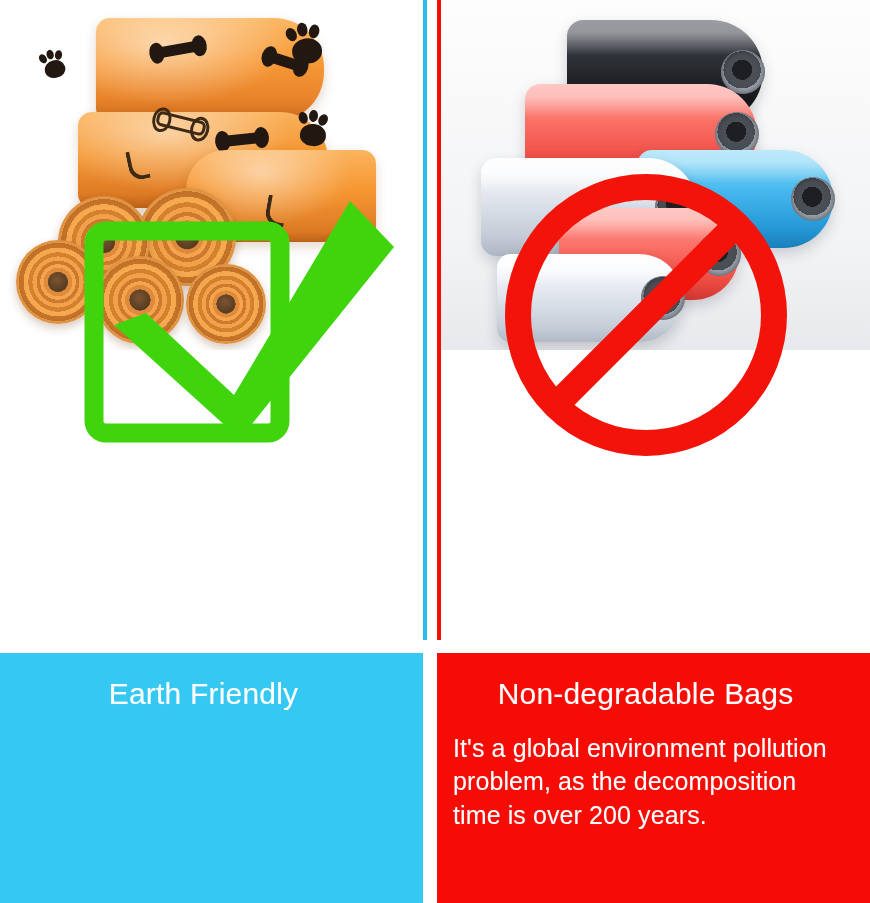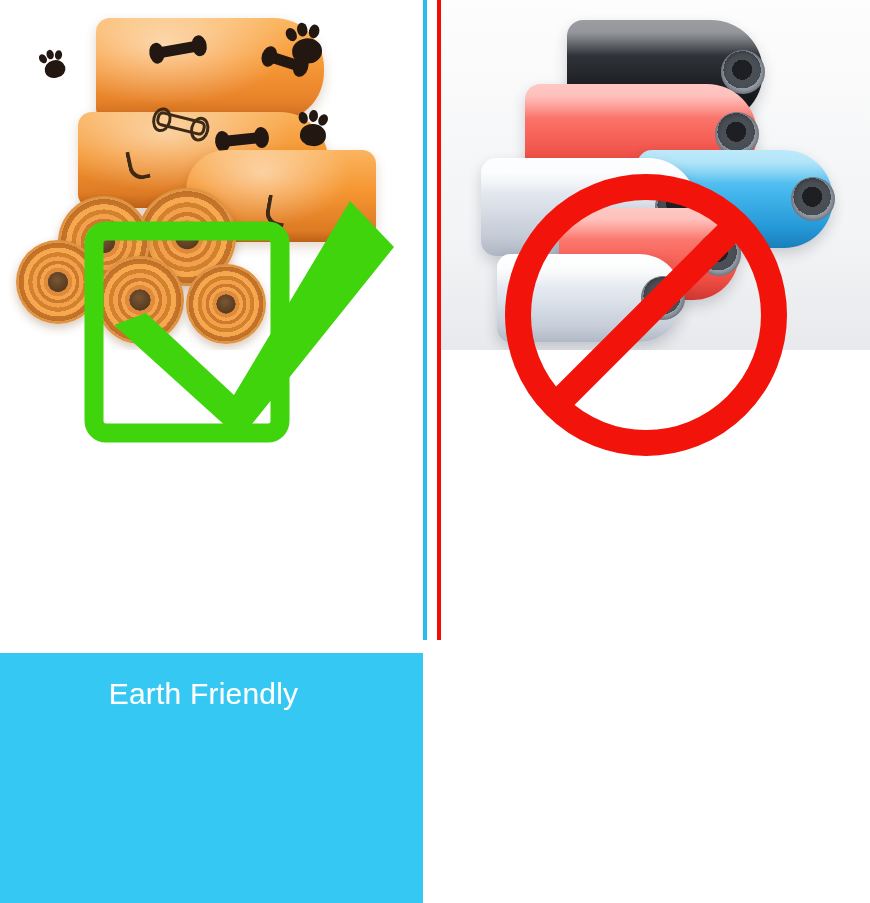--- a/index.html
+++ b/index.html
@@ -364,15 +364,19 @@
       </div>
 
       <div class="overlay-symbol ban-symbol">
         <svg viewBox="0 0 290 290" width="290" height="290" aria-hidden="true">
           <circle cx="145" cy="145" r="128" fill="none" stroke="#F2140A" stroke-width="26"></circle>
           <line x1="57" y1="233" x2="233" y2="57" stroke="#F2140A" stroke-width="26" stroke-linecap="butt"></line>
         </svg>
       </div>
     </div>
 
+    <div class="text-panel panel-red">
+      <h2 class="panel-heading">Non-degradable Bags</h2>
+      <p class="panel-body">It's a global environment pollution problem, as the decomposition time is over 200 years.</p>
+    </div>
   </div>
 
 </div>
 
 </body></html>

